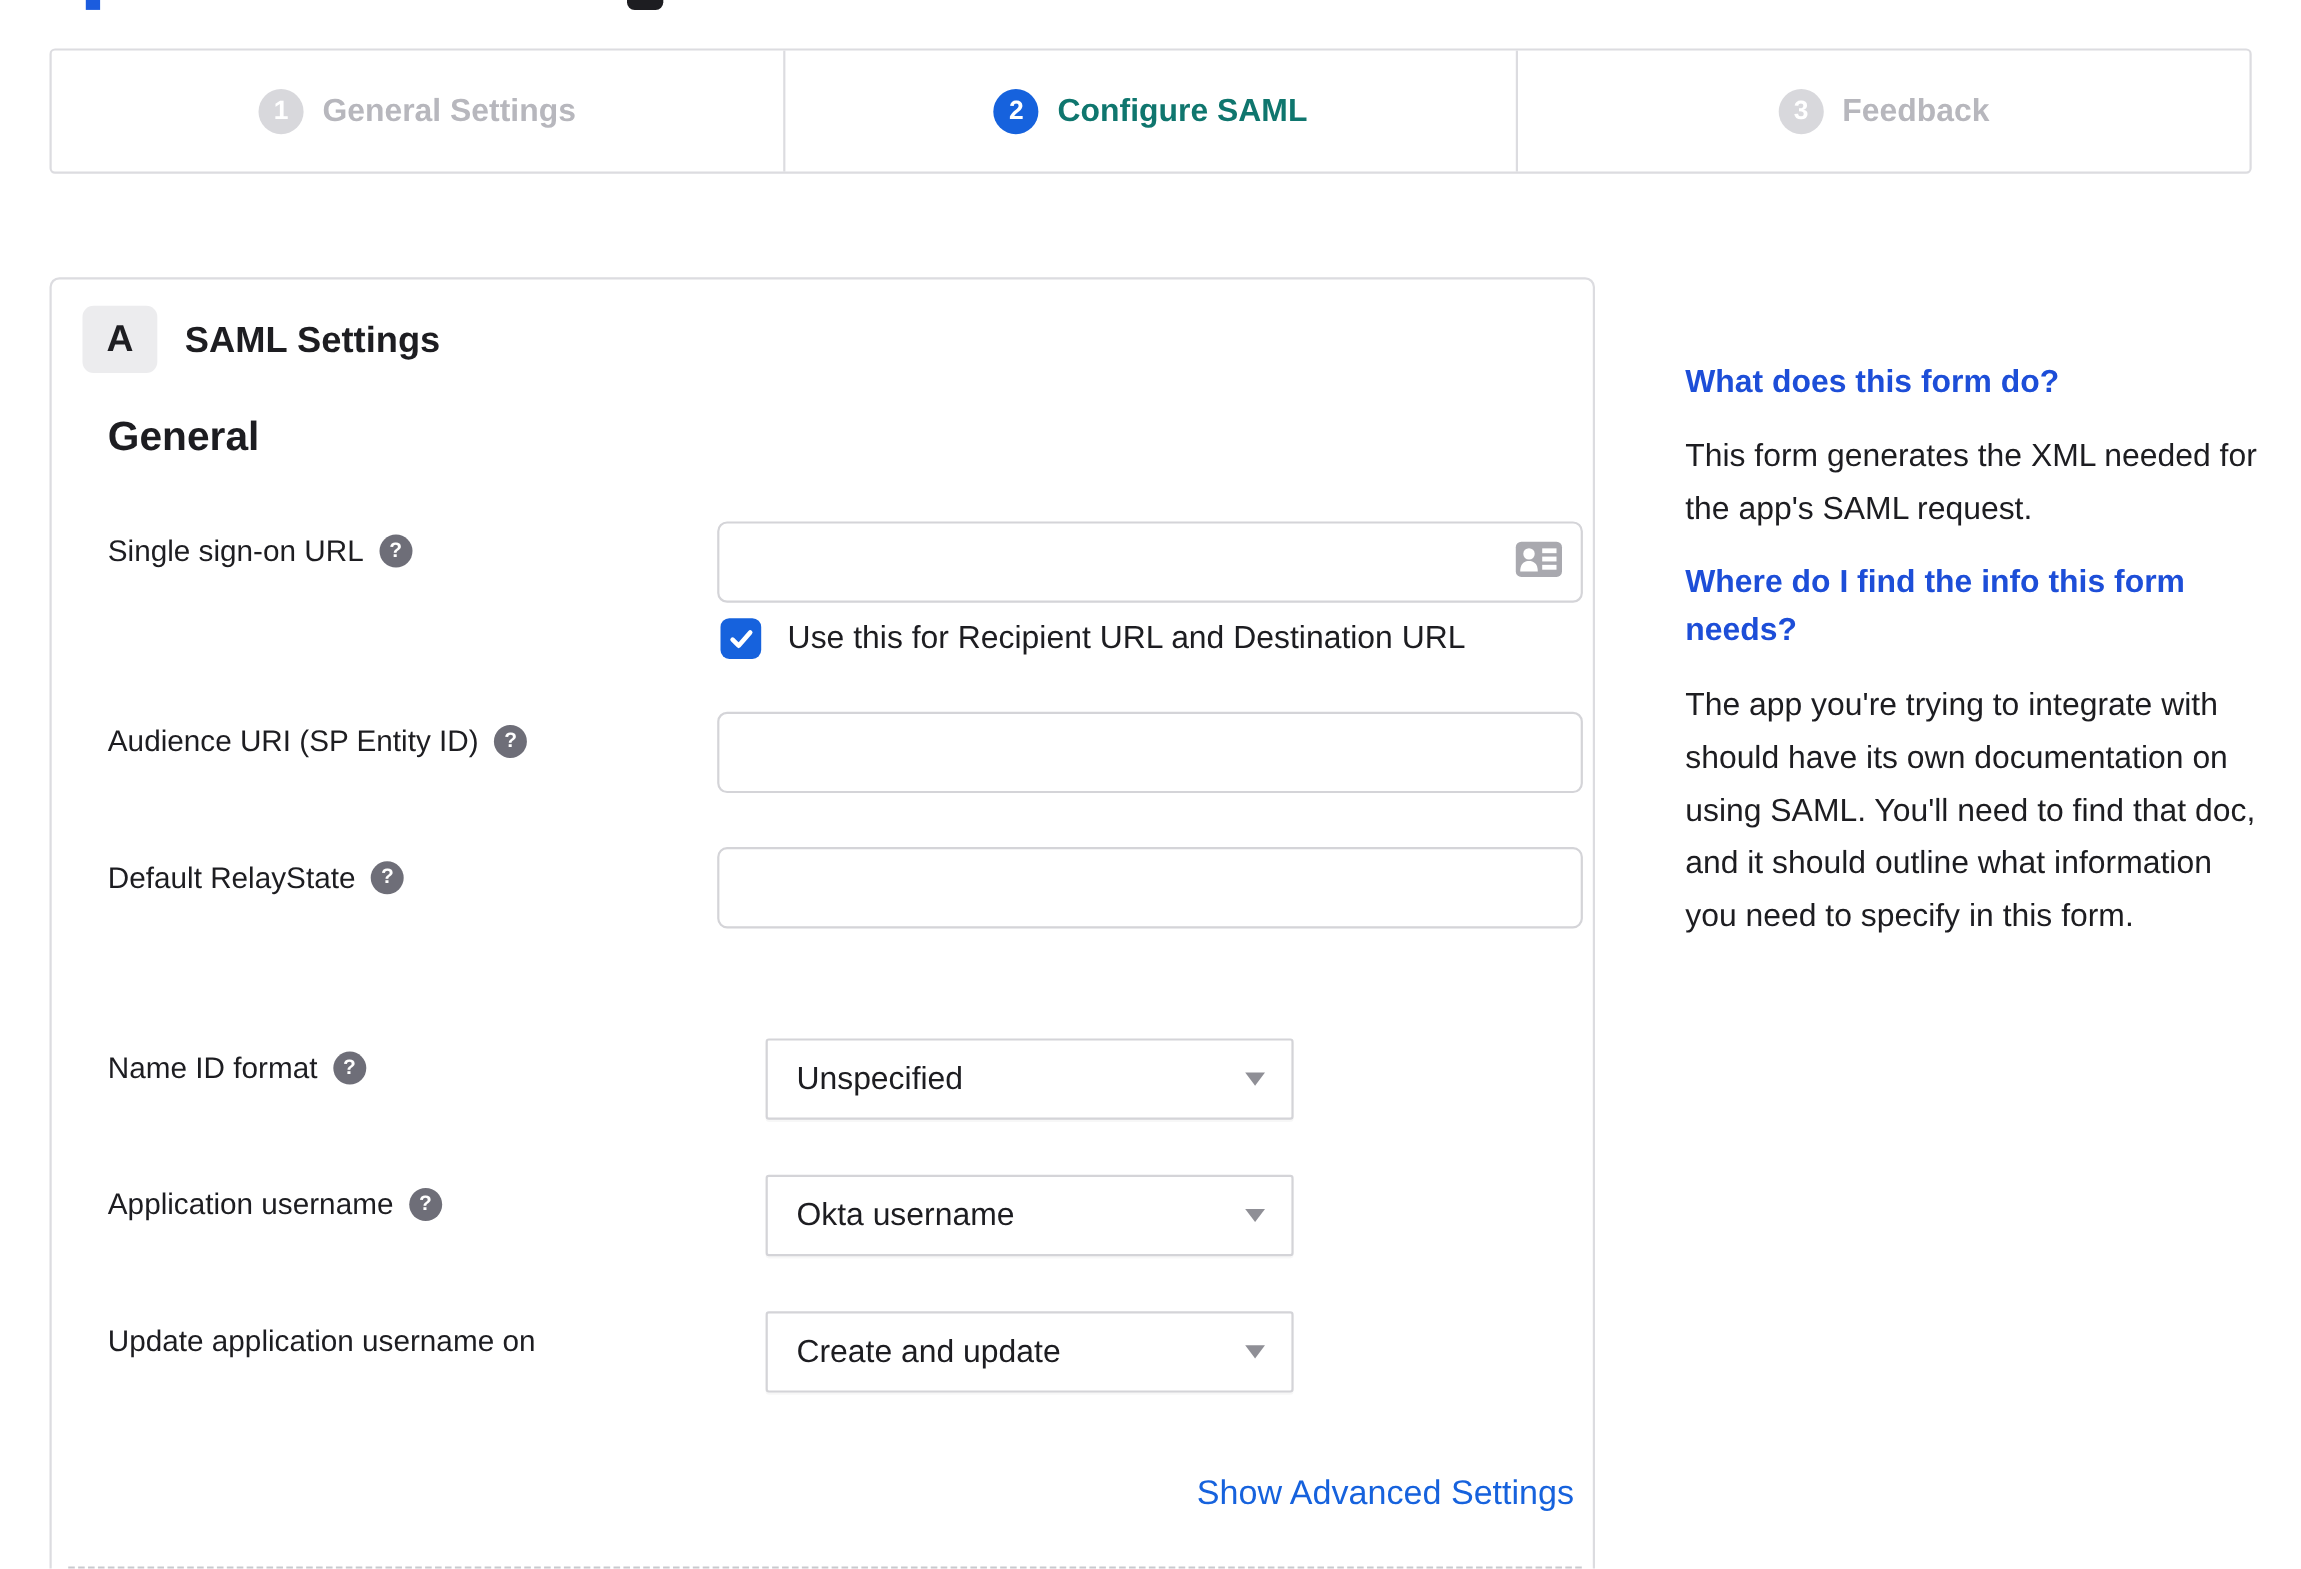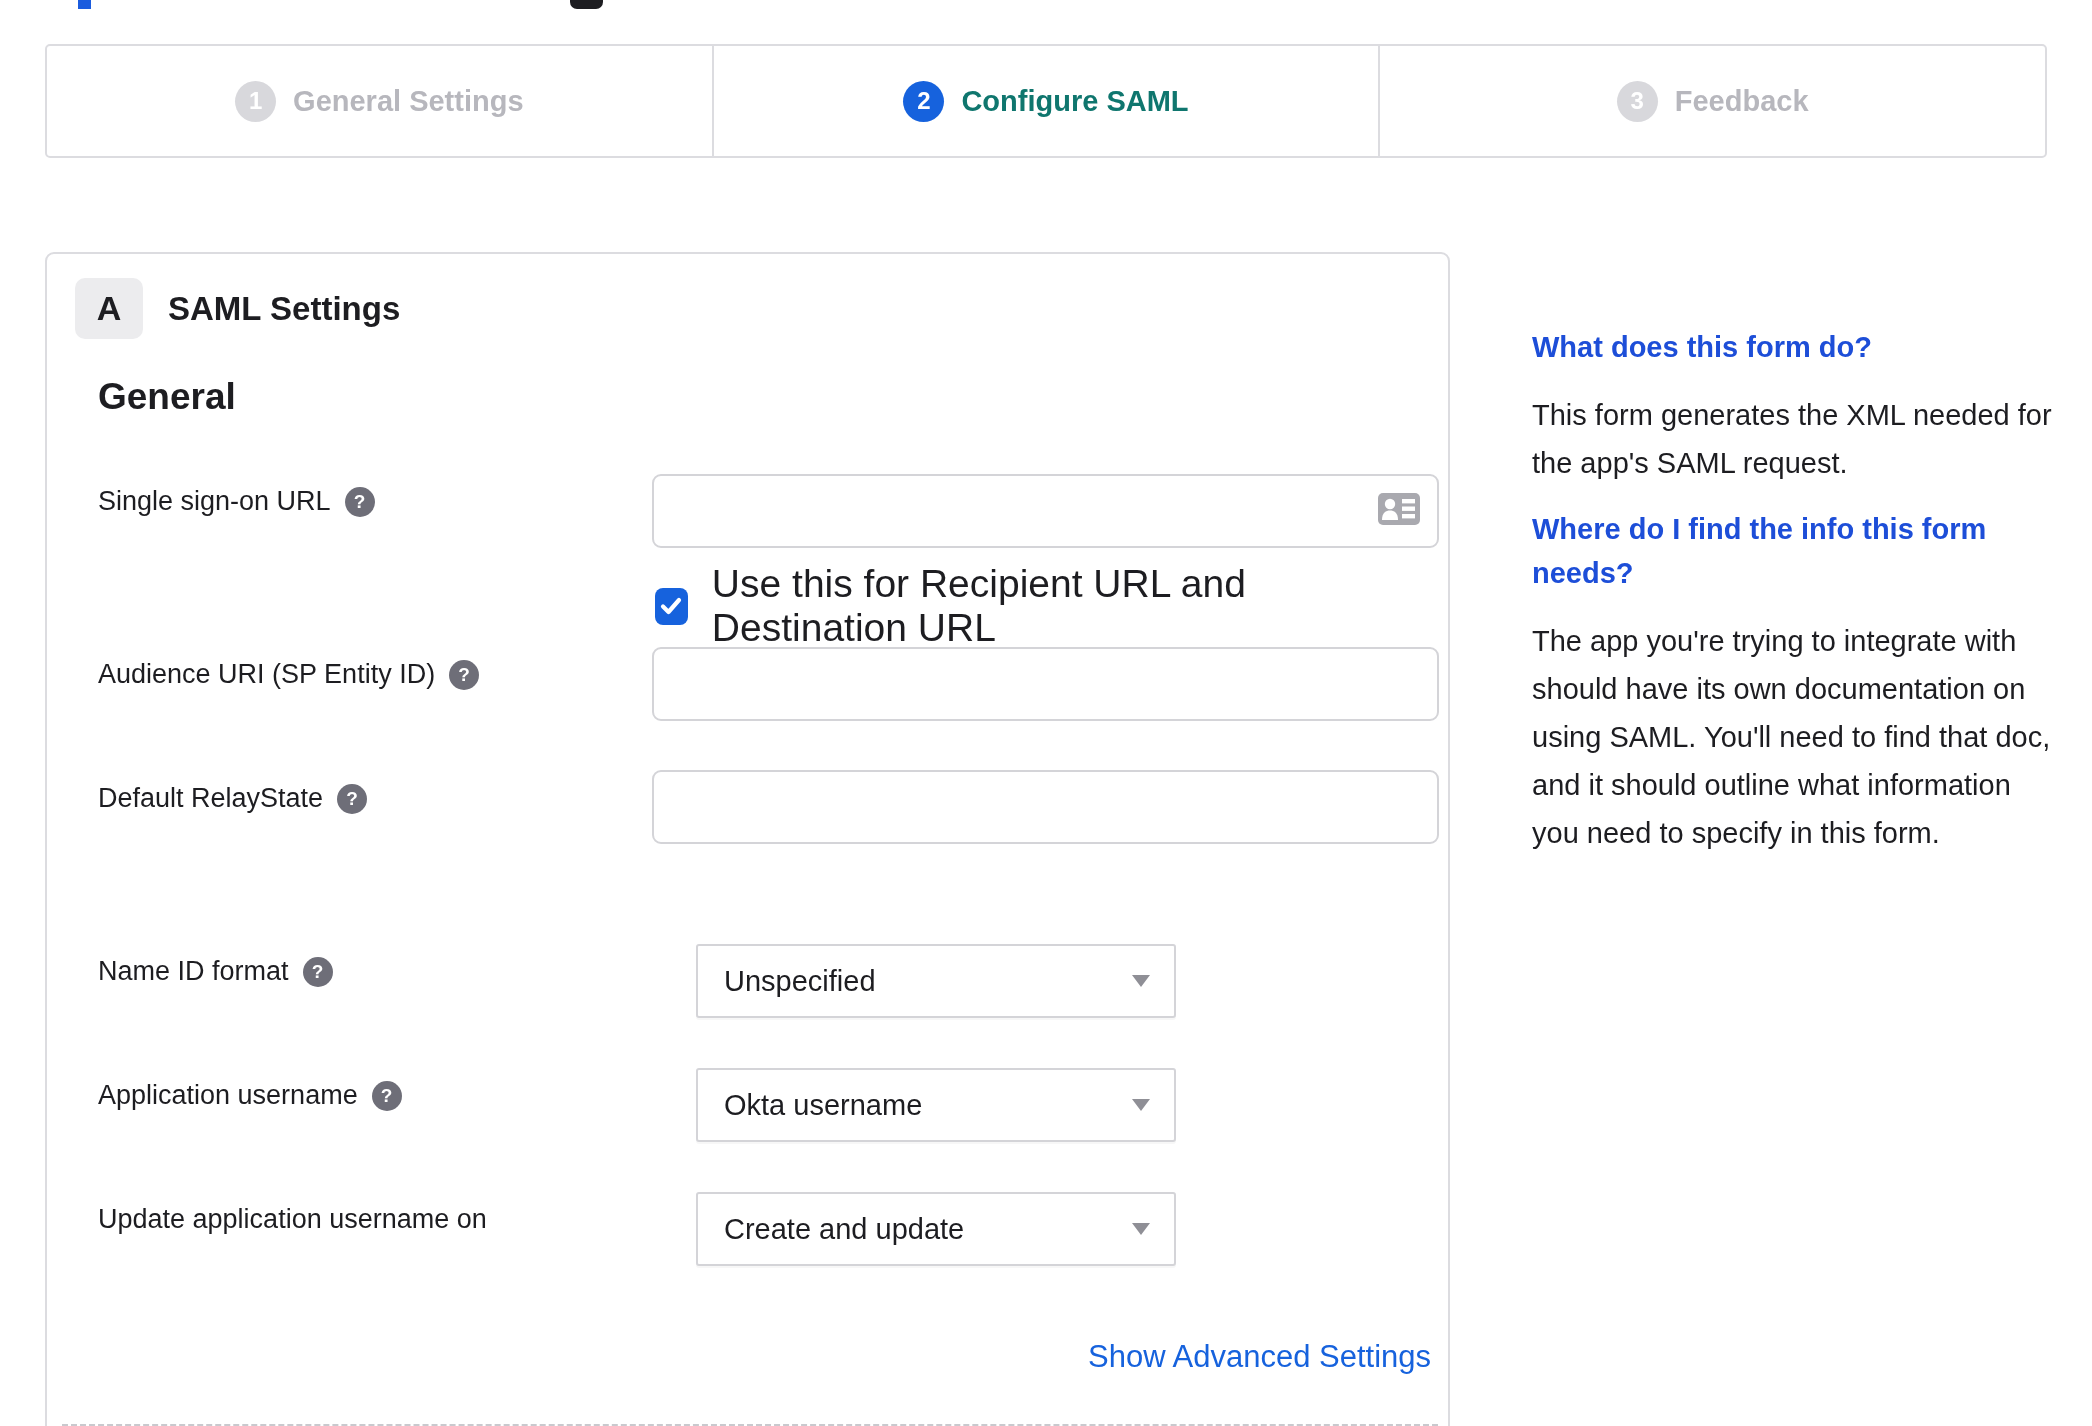--- a/index.html
+++ b/index.html
@@ -51,21 +51,21 @@
   }
   .section-title {
     position:absolute; left:121px; top:36px;
     font-size:33px; font-weight:bold;
   }
   .group-heading {
     position:absolute; left:51px; top:122px;
     font-size:37px; font-weight:bold;
   }
 
-  .field-label { position:absolute; left:51px; font-size:27px; color:#1d1d21; display:flex; align-items:flex-end; gap:14px; }
+  .field-label { position:absolute; left:51px; font-size:27px; color:#1d1d21; display:flex; align-items:flex-start; gap:14px; }
   .help-dot {
     display:inline-flex; width:30px; height:30px; border-radius:50%;
     background:#6e6e78; color:#fff; font-size:19px; font-weight:bold;
     align-items:center; justify-content:center; cursor:pointer;
   }
   .text-input {
     position:absolute; left:605px; width:787px; height:74px;
     border:2px solid #d4d4d8; border-radius:9px; background:#fff;
   }
   .text-input input {
@@ -73,21 +73,21 @@
     border:none; outline:none; background:transparent;
     font-family:"Liberation Sans", sans-serif; font-size:28px; padding:0 70px 0 26px; color:#1d1d21;
   }
   .input-icon { position:absolute; right:16px; top:50%; transform:translateY(-50%); }
 
   .checkbox-row { position:absolute; left:608px; display:flex; align-items:center; gap:24px; }
   .checkbox {
     width:37px; height:37px; background:#1662dd; border-radius:8px;
     display:flex; align-items:center; justify-content:center; cursor:pointer;
   }
-  .checkbox-label { font-size:39px; color:#1d1d21; }
+  .checkbox-label { font-size:29px; color:#1d1d21;text-align:center; }
 
   .helper-text { position:absolute; left:608px; font-size:28px; color:#6e6e78; }
 
   .select-box {
     position:absolute; left:605px; width:480px; height:74px;
     border:2px solid #d4d4d8; border-radius:3px; background:#fff;
     display:flex; align-items:center; padding:0 26px; cursor:pointer;
     box-shadow:0 2px 0 rgba(0,0,0,0.03);
     margin-left:44px;
   }

